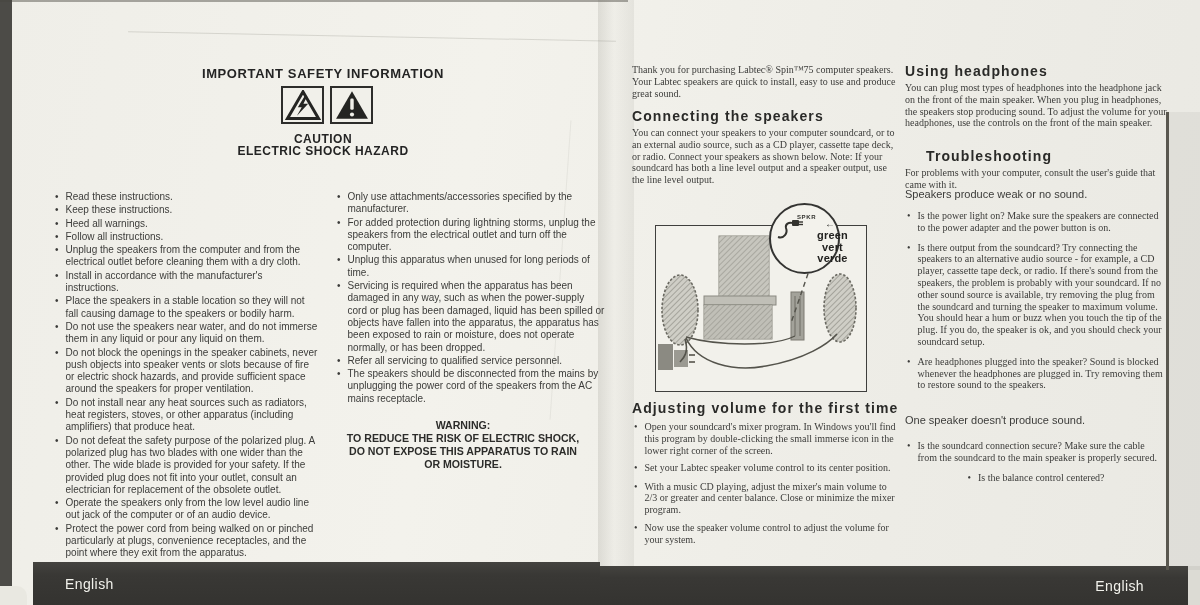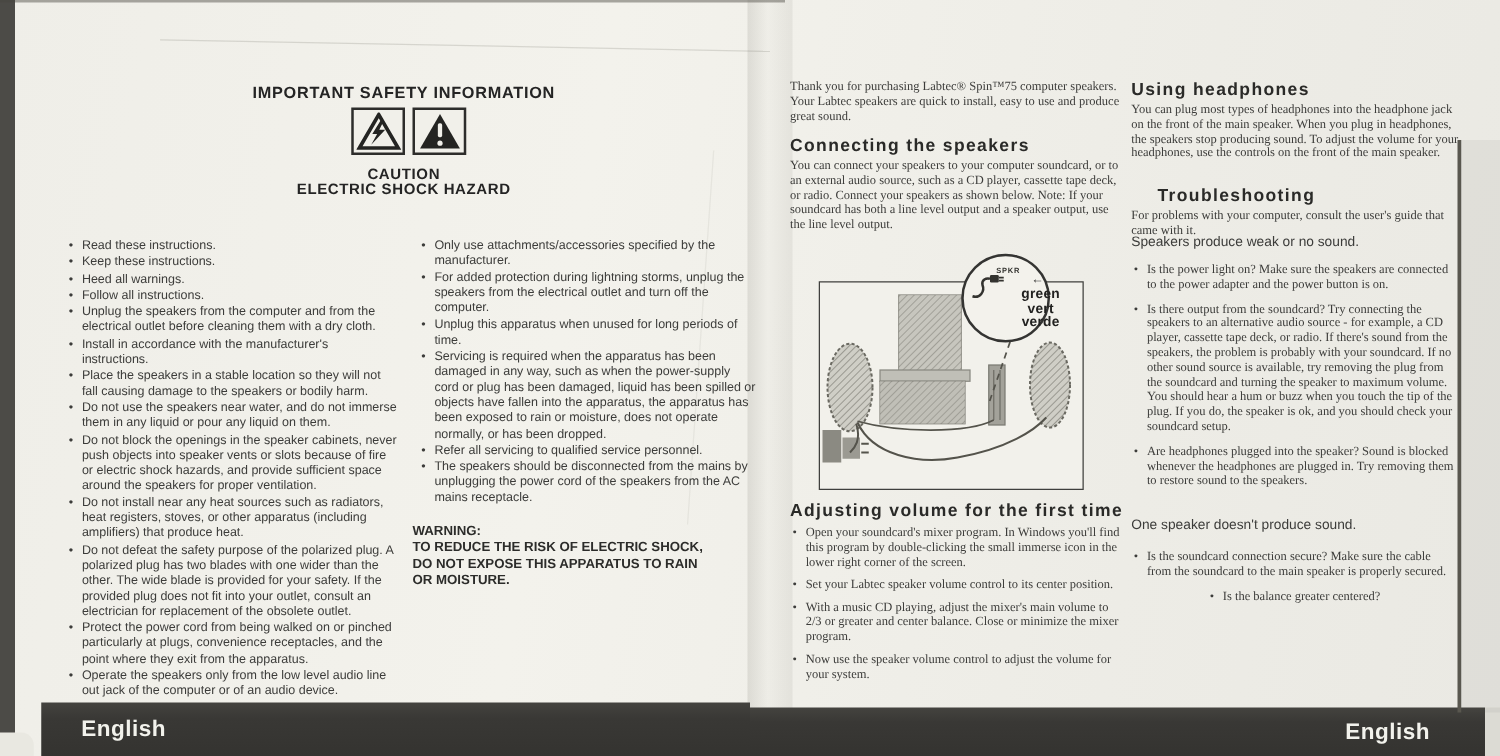--- a/index.html
+++ b/index.html
@@ -29,21 +29,21 @@
   .caution-2{left:168px;top:144px;width:310px;text-align:center;font-size:12px;font-weight:bold;letter-spacing:.5px;color:#242424;}
 
   
   .blist{font-size:10px;line-height:12.3px;}
   .blist .item{display:flex;margin:0 0 1px 0;}
   .blist .item::before{content:"•";flex:0 0 auto;margin-right:7px;font-size:10px;line-height:12.3px;}
   .blist.spaced .item{margin-bottom:6px;}
   .blist.wide .item{margin-bottom:8px;justify-content:center;}
   .col-l1{left:55px;top:191px;width:263px;}
   .col-l2{left:337px;top:191px;width:268px;}
-  .warning-block{left:330px;top:419px;width:266px;text-align:left;font-weight:bold;font-size:10.6px;line-height:13px;color:#2c2c2a;}
+  .warning-block{left:330px;top:419px;width:266px;text-align:center;font-weight:bold;font-size:10.6px;line-height:13px;color:#2c2c2a;}
 
   
   .rp{font-size:10px;line-height:11.8px;font-family:Liberation Serif, serif;}
   .r-head{font-weight:bold;font-size:14px;letter-spacing:1.1px;color:#2a2a28;}
   .r-sub{font-size:11px;color:#3c3c3a;}
   .intro{left:632px;top:64px;width:266px;}
   .h-connect{left:632px;top:108px;width:270px;}
   .p-connect{left:632px;top:127px;width:268px;}
   .h-adjust{left:632px;top:400px;width:280px;}
   .l-adjust{left:634px;top:421px;width:262px;}
@@ -60,21 +60,21 @@
   .illo-rect{left:655px;top:225px;width:210px;height:165px;border:1.5px solid #3f3f3d;background:#f2f1eb;}
   .illo-rect svg{display:block;}
   .callout{left:769px;top:203px;width:67px;height:67px;border:2.2px solid #343432;border-radius:50%;background:#f3f2ec;z-index:3;}
   .spkr-label{position:absolute;left:26px;top:9px;width:40px;font-size:6px;letter-spacing:.6px;color:#33332f;font-weight:bold;}
   .plug-glyph{position:absolute;left:5px;top:12px;}
   .callout-arrow{position:absolute;right:3px;top:13px;font-size:10px;color:#2d2d2b;}
   .clabels{position:absolute;left:0;top:25px;width:100%;text-align:center;font-weight:bold;font-size:11px;line-height:11.5px;color:#222220;letter-spacing:.2px;padding-left:28px;}
   .leader{left:781px;top:263px;z-index:2;}
 
   
-  .footer-bar{background:linear-gradient(180deg,#44433f,#393835 30%,#343330);color:#f2f2ec;font-weight:bold;font-size:18px;letter-spacing:.4px;display:flex;align-items:center;box-sizing:border-box;}
+  .footer-bar{background:linear-gradient(180deg,#44433f,#393835 30%,#343330);color:#f2f2ec;font-weight:normal;font-size:14px;letter-spacing:.4px;display:flex;align-items:center;box-sizing:border-box;}
   .footer-left{left:33px;top:562px;width:567px;height:43px;padding-left:32px;}
   .footer-right{left:600px;top:566px;width:588px;height:39px;justify-content:flex-end;padding-right:44px;}
   .footer-right-sliver{left:1188px;top:566px;width:12px;height:39px;background:#dcdbd4;}
 </style>
 </head>
 <body>
 
 <div class="scan">
 
   <div class="abs edge-left"></div>
@@ -134,24 +134,24 @@
         <div class="item">
           <span>Do not block the openings in the speaker cabinets, never push objects into speaker vents or slots because of fire or electric shock hazards, and provide sufficient space around the speakers for proper ventilation.</span>
         </div>
         <div class="item">
           <span>Do not install near any heat sources such as radiators, heat registers, stoves, or other apparatus (including amplifiers) that produce heat.</span>
         </div>
         <div class="item">
           <span>Do not defeat the safety purpose of the polarized plug. A polarized plug has two blades with one wider than the other. The wide blade is provided for your safety. If the provided plug does not fit into your outlet, consult an electrician for replacement of the obsolete outlet.</span>
         </div>
         <div class="item">
+          <span>Operate the speakers only from the low level audio line out jack of the computer or of an audio device.</span>
+        </div>
+        <div class="item">
           <span>Protect the power cord from being walked on or pinched particularly at plugs, convenience receptacles, and the point where they exit from the apparatus.</span>
-        </div>
-        <div class="item">
-          <span>Operate the speakers only from the low level audio line out jack of the computer or of an audio device.</span>
         </div>
       </div>
 
     <div class="abs blist t col-l2">
 
     <div class="item">
           <span>Only use attachments/accessories specified by the manufacturer.</span>
         </div>
         <div class="item">
           <span>For added protection during lightning storms, unplug the speakers from the electrical outlet and turn off the computer.</span>
@@ -284,21 +284,21 @@
         </div>
       </div>
 
     <div class="abs r-sub sub2">One speaker doesn't produce sound.</div>
     <div class="abs blist rp t wide l-trouble2">
 
     <div class="item">
           <span>Is the soundcard connection secure? Make sure the cable from the soundcard to the main speaker is properly secured.</span>
         </div>
         <div class="item">
-          <span>Is the balance greater centered?</span>
+          <span>Is the balance control centered?</span>
         </div>
       </div>
 
     <div class="abs footer-bar footer-right">
       <span>English</span>
     </div>
     <div class="abs footer-right-sliver"></div>
   </div>
 
   <div class="abs page-edge-right"></div>

